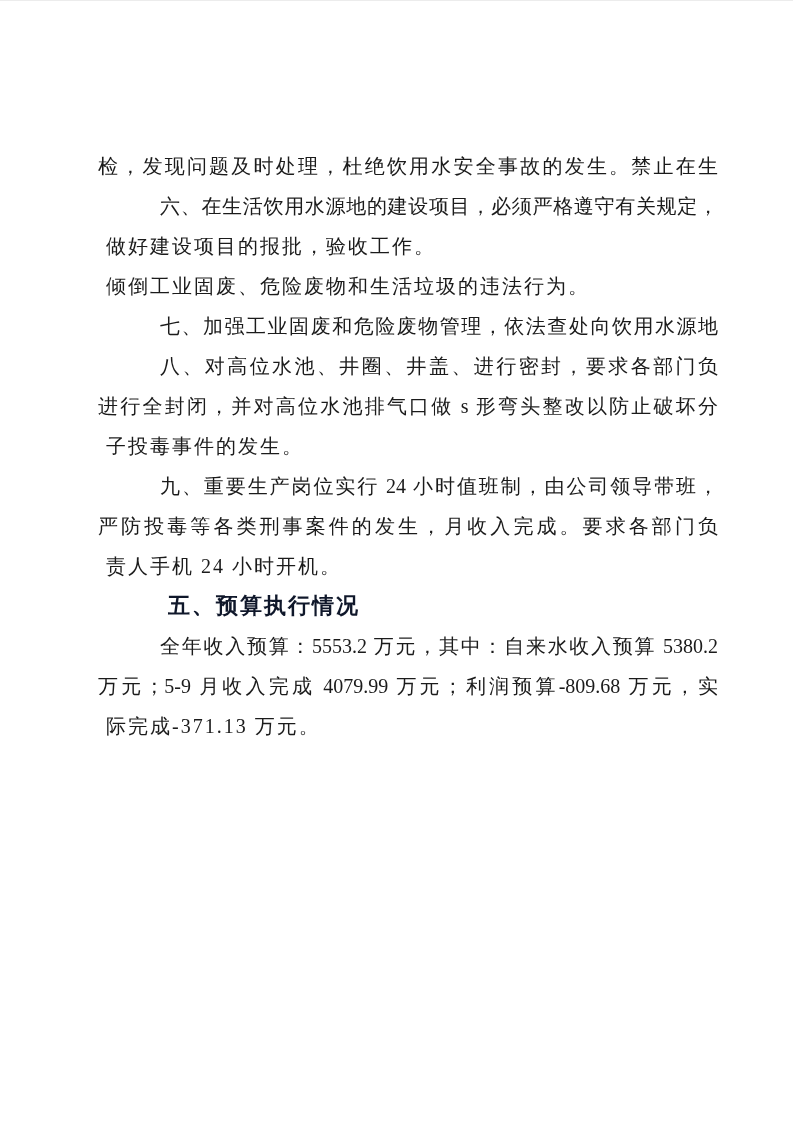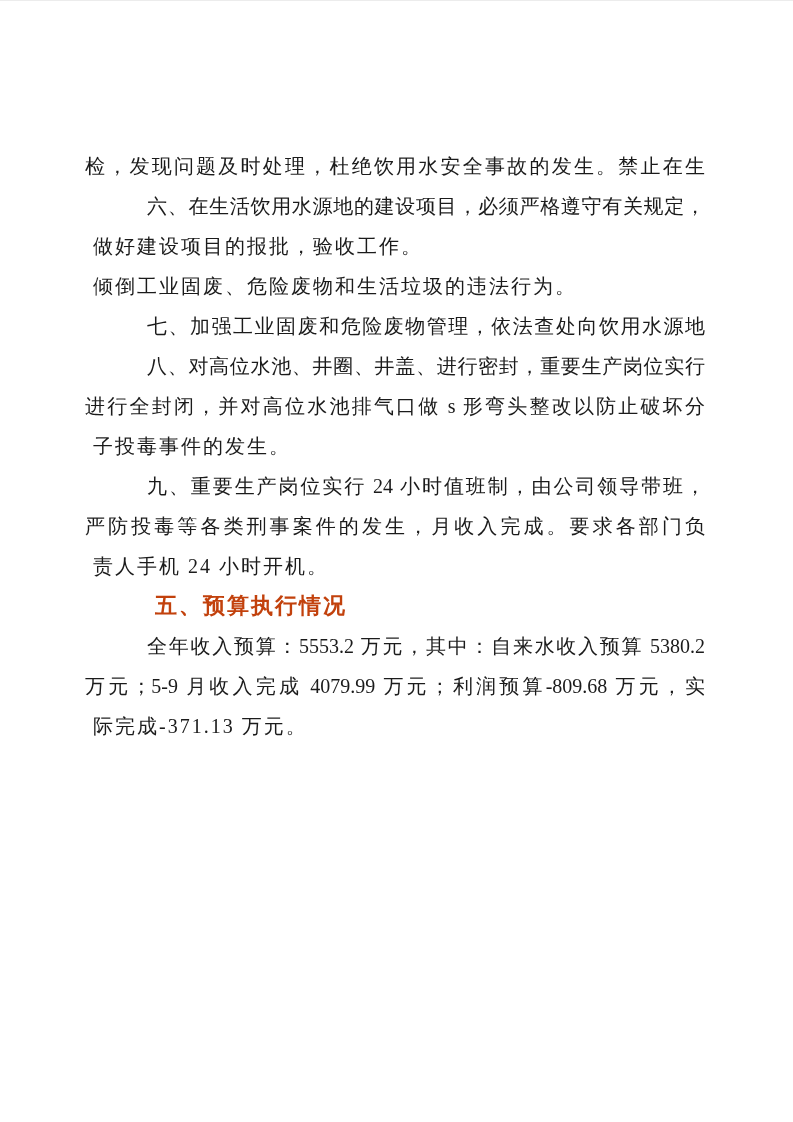--- a/index.html
+++ b/index.html
@@ -16,21 +16,21 @@
     position: relative;
     width: 793px;
     height: 1122px;
     background: #ffffff;
     box-sizing: border-box;
     border-top: 1px solid #ececec;
   }
   .doc {
     position: absolute;
     top: 145px;
-    left: 85px;
+    left: 98px;
     width: 620px;
     color: #1b1b1b;
   }
   .para {
     margin: 0;
     padding: 0;
   }
   .line {
     font-family: "Liberation Serif", "DejaVu Serif", serif;
     font-size: 20px;
@@ -50,41 +50,41 @@
     margin-left: 8px;
   }
   .line.indent {
     padding-left: 62px;
   }
   .para.heading .line {
     font-family: "Liberation Sans", "DejaVu Sans", sans-serif;
     font-weight: bold;
     font-size: 22px;
     letter-spacing: 2px;
-    color: #c2410c;
+    color: #0f172a;
   }
 </style>
 </head>
 <body>
 
 <div class="page">
   <div class="doc" id="doc-body">
       <div class="para body">
         <div class="line fill">检，发现问题及时处理，杜绝饮用水安全事故的发生。禁止在生</div>
       </div>
       <div class="para body">
         <div class="line fill indent">六、在生活饮用水源地的建设项目，必须严格遵守有关规定，</div>
         <div class="line nofill">做好建设项目的报批，验收工作。</div>
       </div>
       <div class="para body">
         <div class="line nofill">倾倒工业固废、危险废物和生活垃圾的违法行为。</div>
         <div class="line fill indent">七、加强工业固废和危险废物管理，依法查处向饮用水源地</div>
       </div>
       <div class="para body">
-        <div class="line fill indent">八、对高位水池、井圈、井盖、进行密封，重要生产岗位实行</div>
+        <div class="line fill indent">八、对高位水池、井圈、井盖、进行密封，要求各部门负</div>
         <div class="line fill">进行全封闭，并对高位水池排气口做 s 形弯头整改以防止破坏分</div>
         <div class="line nofill">子投毒事件的发生。</div>
       </div>
       <div class="para body">
         <div class="line fill indent">九、重要生产岗位实行 24 小时值班制，由公司领导带班，</div>
         <div class="line fill">严防投毒等各类刑事案件的发生，月收入完成。要求各部门负</div>
         <div class="line nofill">责人手机 24 小时开机。</div>
       </div>
       <div class="para body">
       </div>

